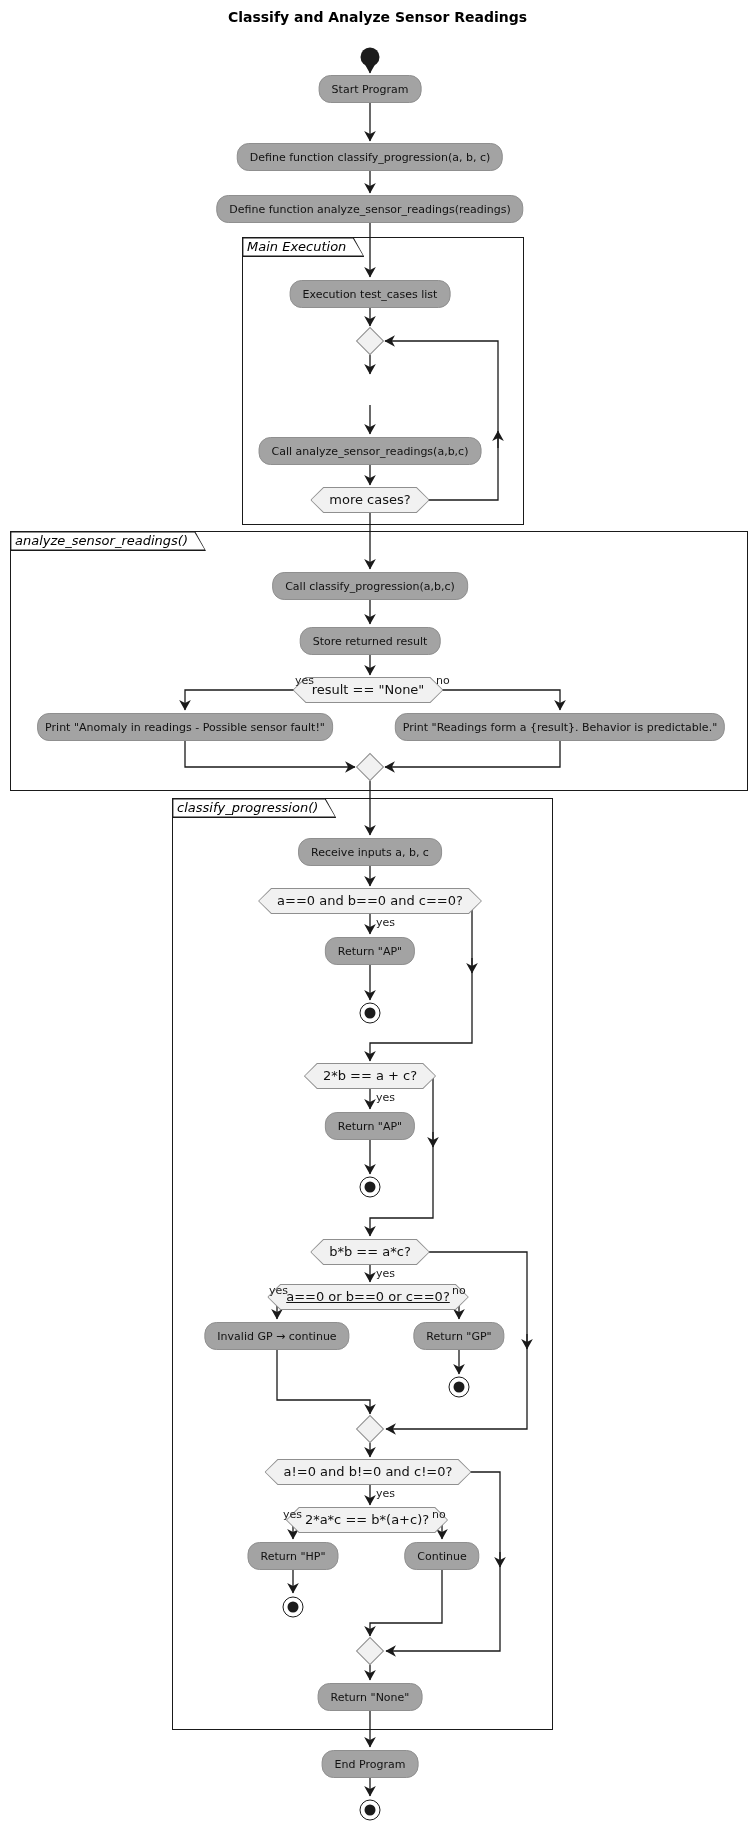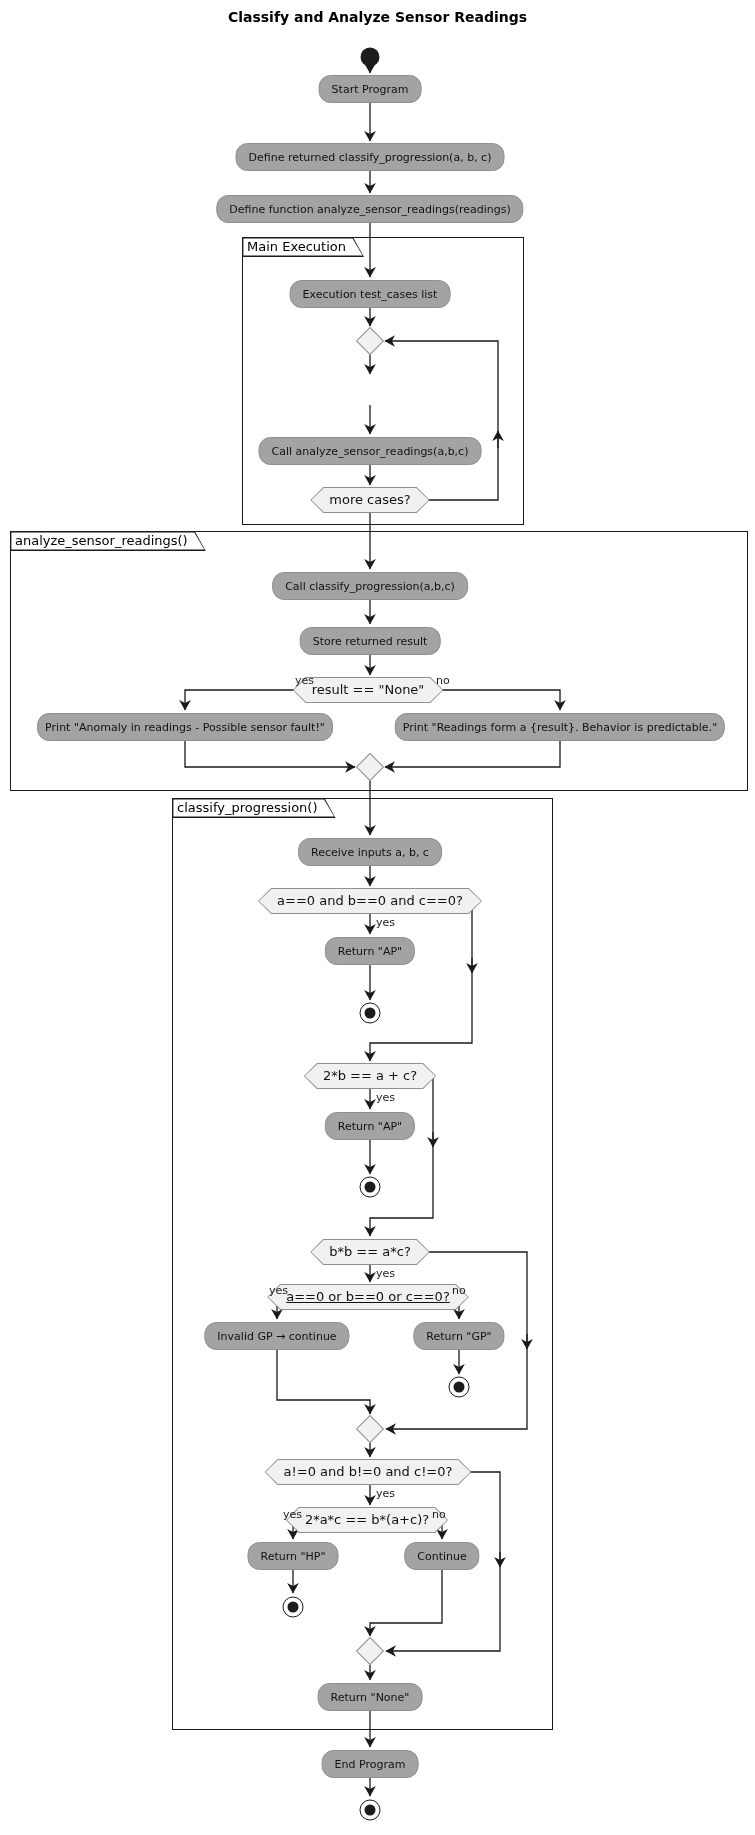--- a/index.html
+++ b/index.html
@@ -6,21 +6,21 @@
   #canvas{
     position:relative;width:755px;height:1835px;background:#fff;
     font-family:"DejaVu Sans","Liberation Sans",sans-serif;color:#111;overflow:hidden;
   }
   #title{
     position:absolute;left:0;top:9px;width:755px;text-align:center;
     font-size:14px;font-weight:bold;color:#000;z-index:4;
   }
   
   .part{position:absolute;border:1.5px solid #1a1a1a;background:transparent;z-index:1;}
-  .ptab{position:absolute;height:20px;z-index:2;clip-path:polygon(0 0,calc(100% - 11px) 0,100% 100%,0 100%);background:#1a1a1a;}
+  .ptab{position:absolute;height:20px;z-index:2;clip-path:polygon(0 0,calc(100% - 11px) 0,100% 100%,0 100%);background:#1a1a1a;font-style:italic;}
   .ptab .fill{position:absolute;inset:1.4px;clip-path:polygon(0 0,calc(100% - 10px) 0,100% 100%,0 100%);background:#fff;}
   .ptab .txt{position:relative;z-index:1;display:block;line-height:19px;padding:0 18px 0 5px;font-size:13px;color:#000;white-space:nowrap;}
   
   #edges{position:absolute;left:0;top:0;z-index:2;}
   
   .act{
     position:absolute;transform:translateX(-50%);height:28px;box-sizing:border-box;
     background:#a3a3a3;border:1px solid #8F8F8F;border-radius:12px;
     display:inline-flex;align-items:center;white-space:nowrap;
     padding:0 12px;font-size:11px;z-index:3;
@@ -120,21 +120,21 @@
       <path d="M370,1778 V1796" marker-end="url(#ah)"></path>
     </g>
   </svg>
 
   <div class="startn" style="left:370px;top:57px;"></div>
 
   <div class="act" style="left:370px;top:75px;">
       <span>Start Program</span>
     </div>
   <div class="act" style="left:370px;top:143px;">
-      <span>Define returned classify_progression(a, b, c)</span>
+      <span>Define function classify_progression(a, b, c)</span>
     </div>
   <div class="act" style="left:370px;top:195px;">
       <span>Define function analyze_sensor_readings(readings)</span>
     </div>
   <div class="act" style="left:370px;top:280px;">
       <span>Execution test_cases list</span>
     </div>
 
   <div class="dia" style="left:370px;top:341px;"></div>
 

